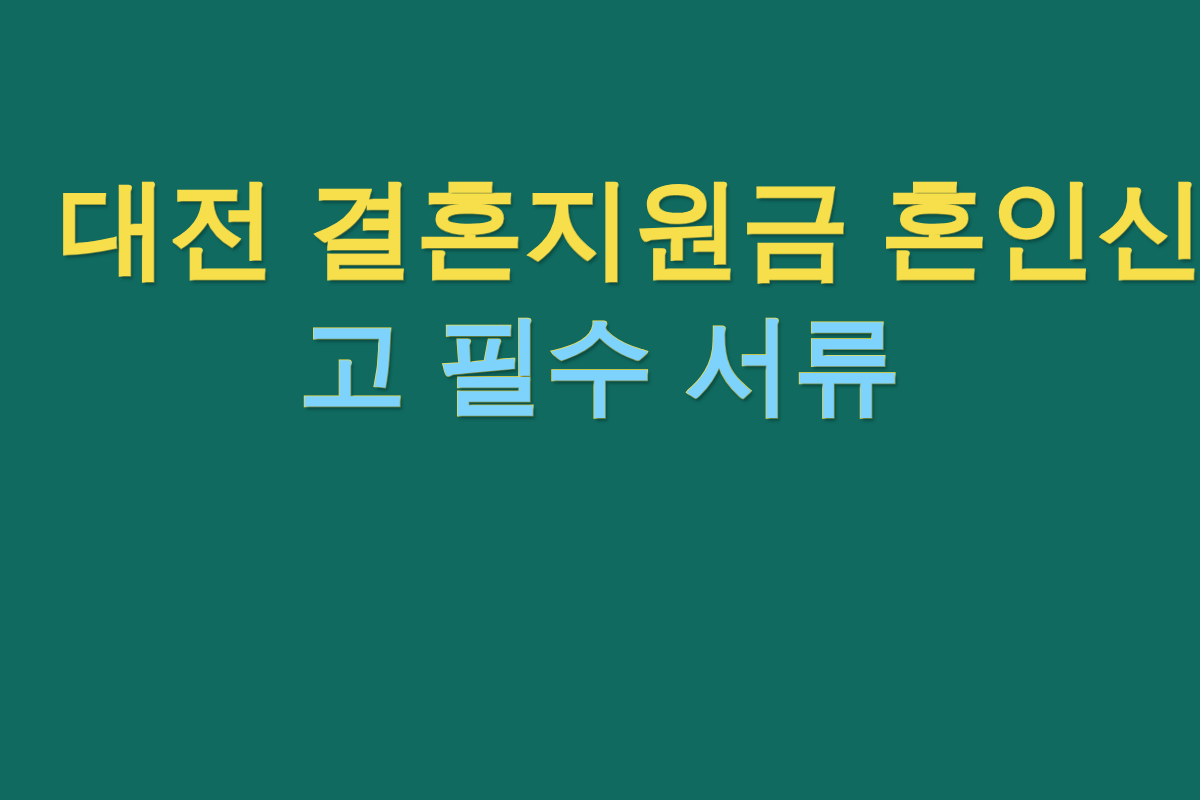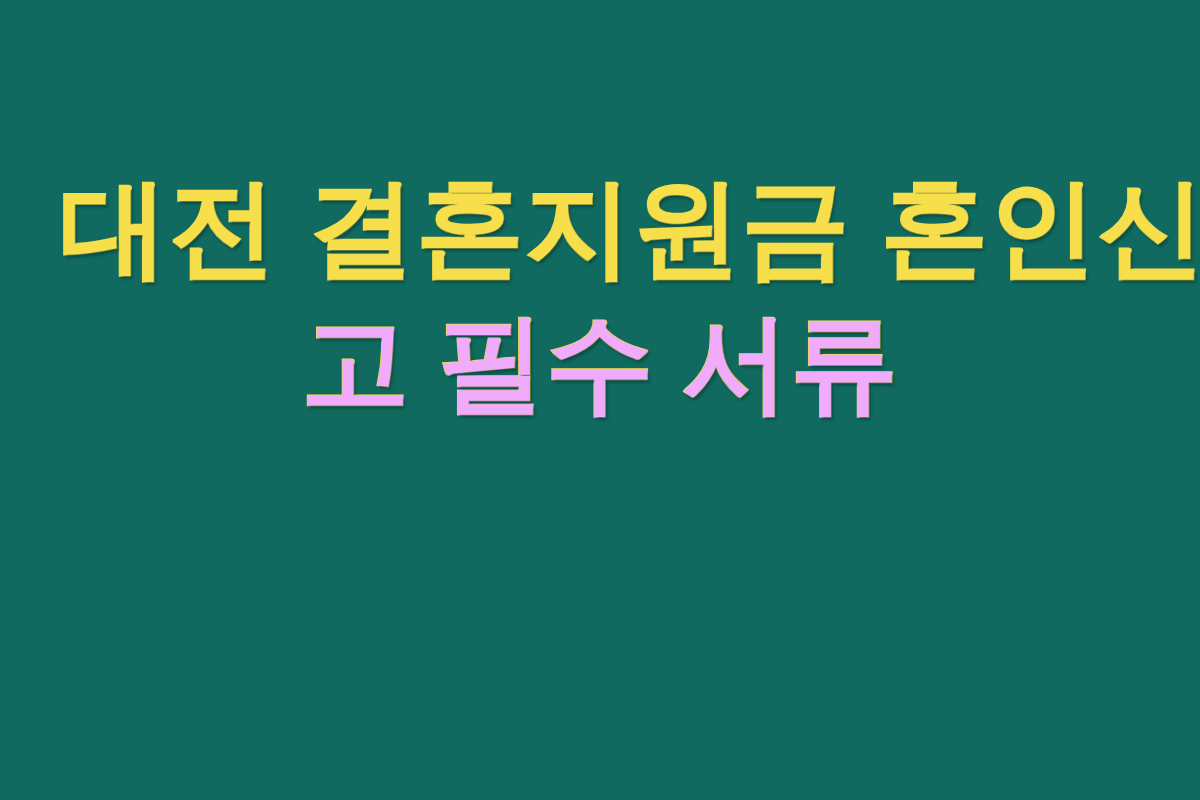--- a/index.html
+++ b/index.html
@@ -55,16 +55,16 @@
     font-size: 108px;
   }
 </style>
 </head>
 <body>
 
 <div id="stage" style="background-color: rgb(16, 106, 96);">
 
   <div id="title-block">
     <span class="title-line line-1" style="color: rgb(247, 223, 76); -webkit-text-stroke-color: rgb(247, 223, 76);">대전 결혼지원금 혼인신</span>
-    <span class="title-line line-2" style="color: #f0abfc; font-family: Liberation Serif, serif; -webkit-text-stroke-color: rgb(247, 223, 76);">고 필수 서류</span>
+    <span class="title-line line-2" style="color: #7dd3fc; -webkit-text-stroke-color: rgb(247, 223, 76);">고 필수 서류</span>
   </div>
 
 </div>
 
 </body></html>

